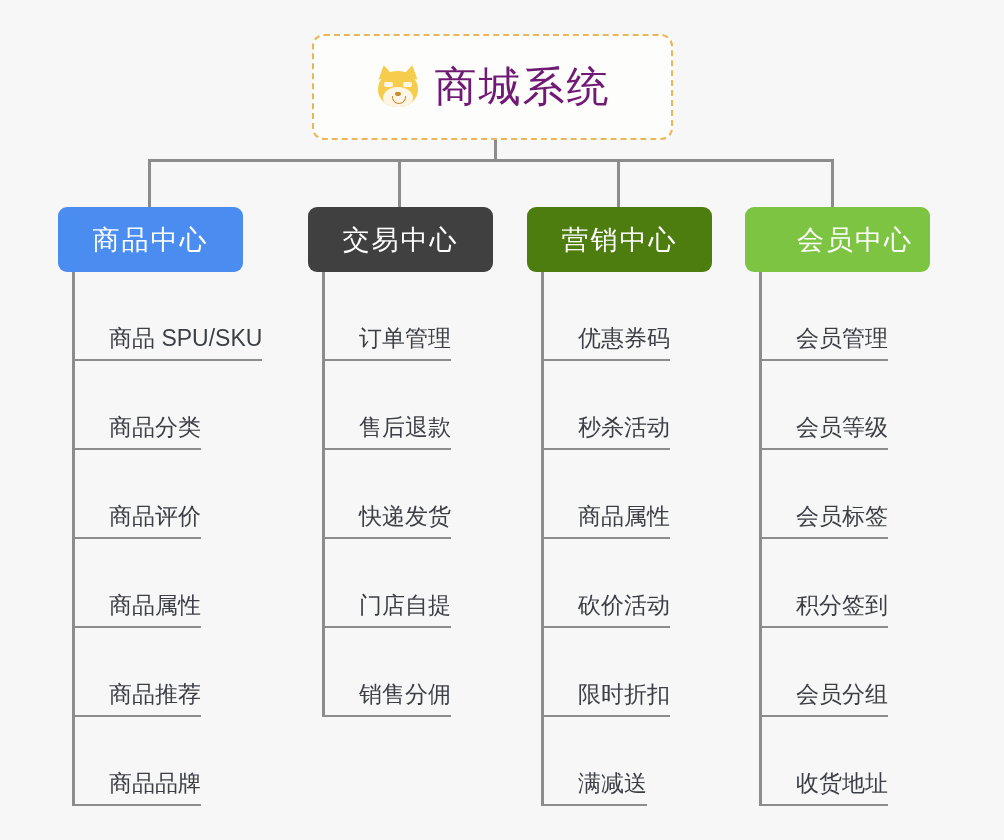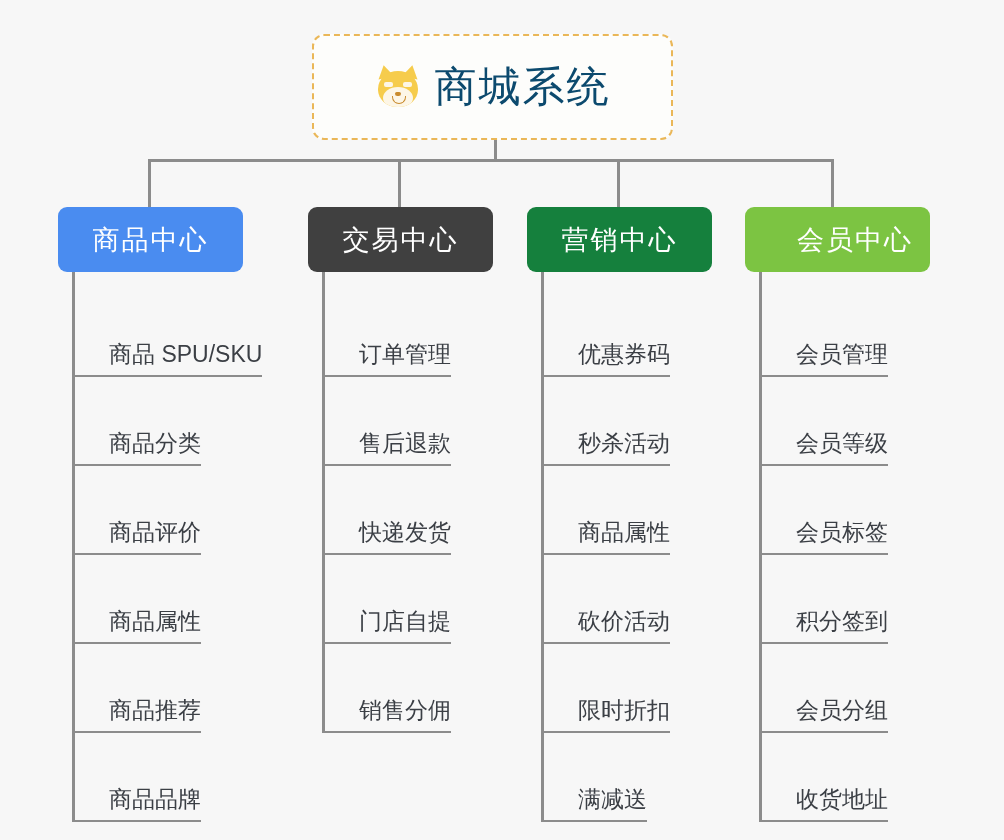--- a/index.html
+++ b/index.html
@@ -40,21 +40,21 @@
     gap: 14px;
   }
   .root-emoji {
     width: 46px;
     height: 46px;
     position: relative;
     flex: none;
   }
   .root-title {
     font-size: 42px;
-    color: #0c4a6e;
+    color: #701a75;
     letter-spacing: 2px;
     line-height: 1;
     white-space: nowrap;
     text-align: center;
   }
 
   
   .shiba {
     position: absolute;
     left: 0; top: 0;
@@ -151,21 +151,21 @@
     justify-content: center;
     color: #ffffff;
     font-size: 27px;
     letter-spacing: 2px;
     white-space: nowrap;
   }
   .branch-body {
     position: relative;
     margin-left: 14px;
     border-left: 3px solid #8c8c8c;
-    padding-top: 16px;
+    padding-top: 0;
   }
   .leaf {
     position: relative;
     height: 89px;
     box-sizing: border-box;
     display: flex;
     align-items: flex-end;
     padding-left: 34px;
   }
   .leaf-text {
@@ -264,21 +264,21 @@
             <span class="leaf-rule"></span>
             <span class="leaf-text">门店自提</span>
           </div>
           <div class="leaf">
             <span class="leaf-rule"></span>
             <span class="leaf-text">销售分佣</span>
           </div>
         </div>
       </div>
       <div class="branch" style="left: 527px;">
-        <div class="branch-header" style="background: #15803d;">
+        <div class="branch-header" style="background: #4d7c0f;">
           <span>营销中心</span>
         </div>
         <div class="branch-body">
           <div class="leaf">
             <span class="leaf-rule"></span>
             <span class="leaf-text">优惠券码</span>
           </div>
           <div class="leaf">
             <span class="leaf-rule"></span>
             <span class="leaf-text">秒杀活动</span>

